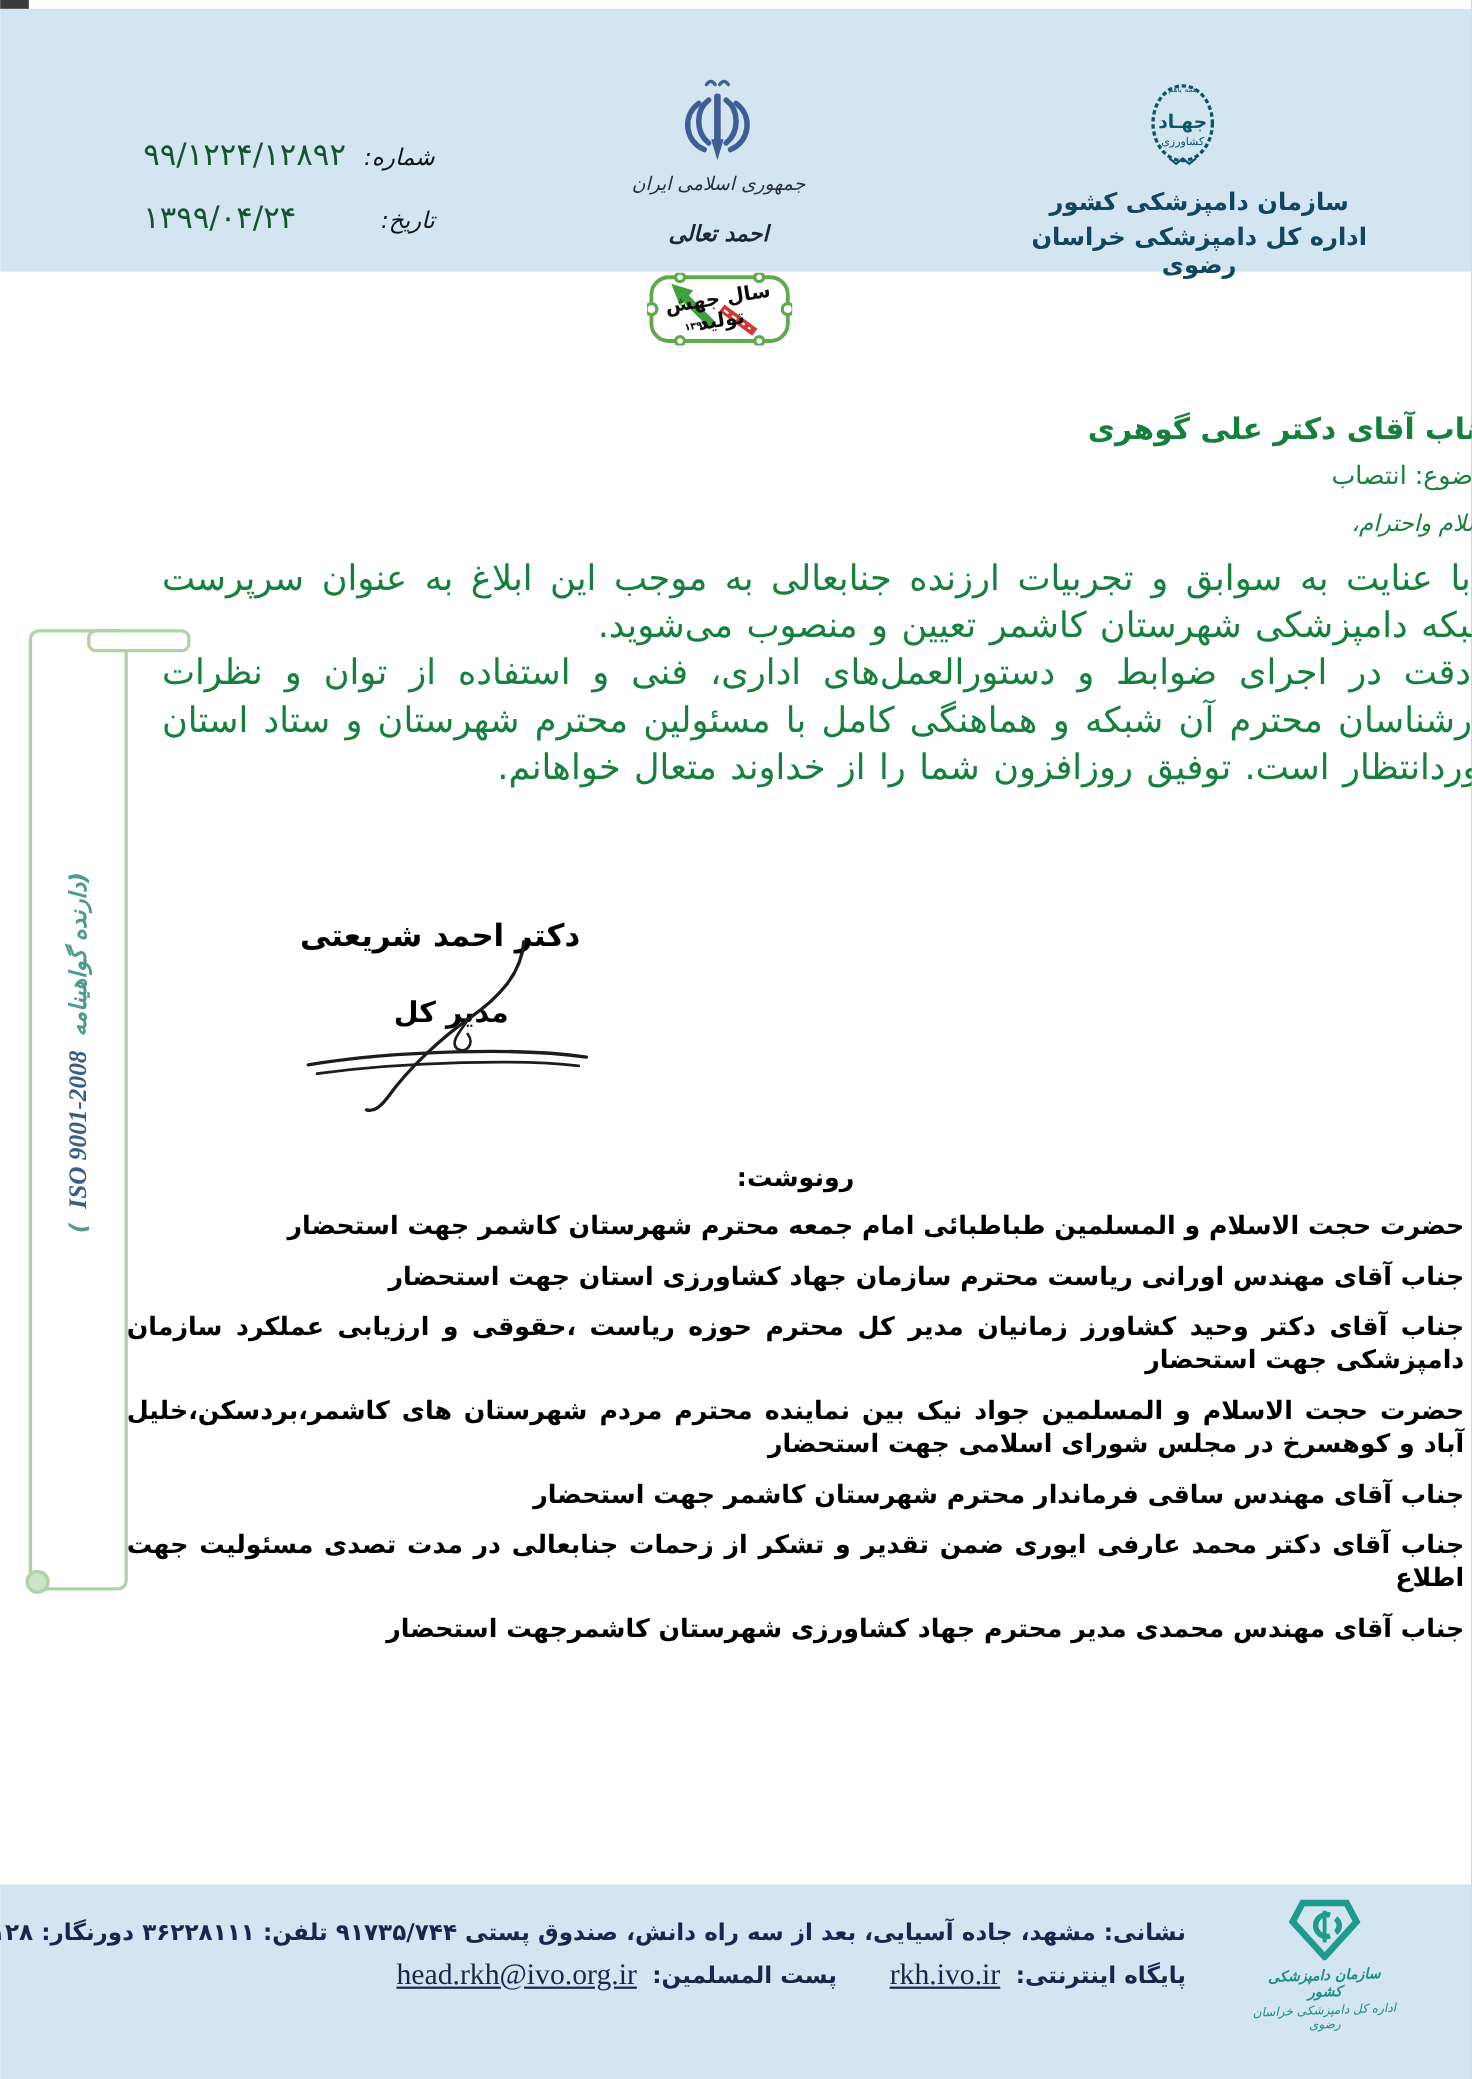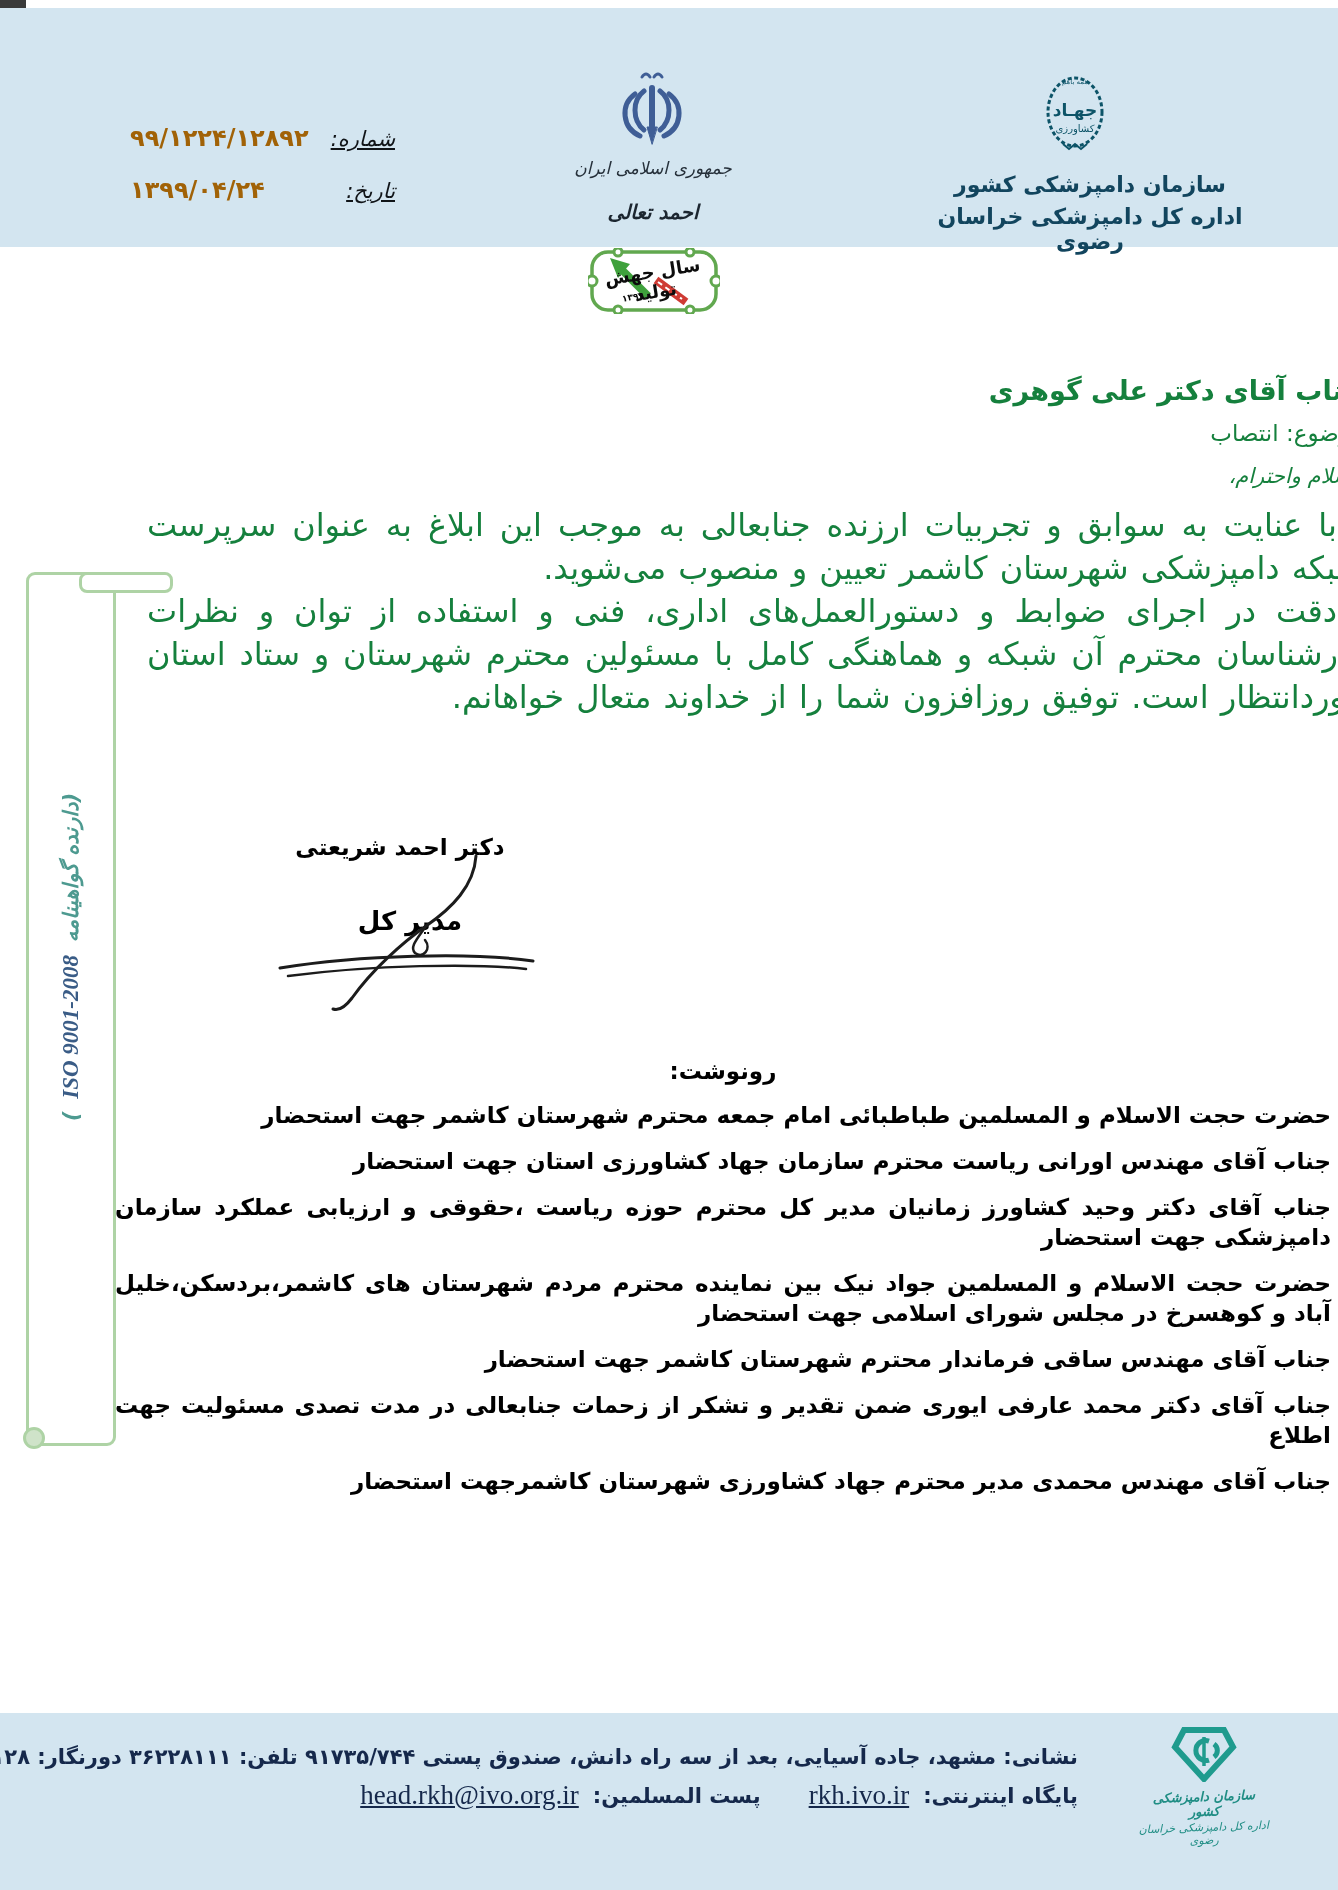--- a/index.html
+++ b/index.html
@@ -8,22 +8,22 @@
     font-family:"DejaVu Sans",sans-serif; margin:0 auto; overflow:hidden; direction:rtl;
   }
   .abs{position:absolute;}
   
   .band-top{left:0; top:8px; width:1338px; height:239px; background:#d3e5f0;}
   .band-bottom{left:0; top:1713px; width:1338px; height:177px; background:#d3e5f0;}
   .scan-speck{left:0; top:0; width:26px; height:8px; background:#3a3a3a;}
   
   .numblock{left:130px; top:124px; width:265px;}
   .numrow{display:flex; justify-content:space-between; align-items:baseline; direction:rtl; margin-bottom:24px;}
-  .numlabel{font-style:italic; font-size:21px; color:#101418;text-decoration:underline;}
-  .numvalue{font-weight:bold; font-size:24px; color:#a16207; letter-spacing:1.5px; direction:ltr;}
+  .numlabel{font-style:italic; font-size:21px; color:#101418;}
+  .numvalue{font-weight:normal; font-size:28px; color:#14532d; letter-spacing:1.5px; direction:ltr;}
   
   .emblem{left:611px; top:70px; width:82px; height:84px;}
   .republic{left:543px; top:158px; width:220px; text-align:center; font-style:italic; font-size:17px; color:#26303a;}
   .besmeh{left:573px; top:200px; width:160px; text-align:center; font-style:italic; font-weight:bold; font-size:20px; color:#1c2630;}
   
   .jihad{left:1043px; top:68px; width:64px; height:96px;}
   .org1{left:930px; top:172px; width:320px; text-align:center; font-weight:bold; font-size:22px; color:#12455e;}
   .org2{left:905px; top:204px; width:370px; text-align:center; font-weight:bold; font-size:22px; color:#12455e;}
   
   .stamp{left:588px; top:248px; width:132px; height:66px;}
@@ -40,21 +40,21 @@
   .ribbon-iso{font-family:"Liberation Serif",serif; font-style:italic; font-weight:bold; font-size:23px; color:#3a5c86; direction:ltr; unicode-bidi:embed; padding:0 6px;}
   
   .letterbody{left:115px; top:374px; width:1216px; color:#15803d;margin-left:32px;}
   .recipient{font-weight:bold; font-size:27px; line-height:34px; text-align:right;}
   .subject{margin-top:10px; font-size:23px; line-height:30px; text-align:right;}
   .salutation{margin-top:14px; font-size:21px; font-style:italic; line-height:28px; text-align:right;}
   .para{margin-top:14px; font-size:32px; line-height:43px; letter-spacing:0.3px; word-spacing:2px;
     text-align:justify; text-align-last:right; text-indent:26px;}
   .para + .para{margin-top:0;}
   
-  .sig-name{left:250px; top:834px; width:300px; text-align:center; font-weight:bold; font-size:23px; color:#000;}
+  .sig-name{left:250px; top:834px; width:300px; text-align:center; font-weight:bold; font-size:28px; color:#000;}
   .sig-title{left:330px; top:906px; width:160px; text-align:center; font-weight:bold; font-size:26px; color:#000;}
   .sig-svg{left:240px; top:848px; width:330px; height:170px;}
   
   .cc{left:115px; top:1058px; width:1216px; color:#000;}
   .cc-header{font-weight:bold; font-size:23px; margin-bottom:16px; text-align:center;}
   .cc-item{font-weight:bold; font-size:23px; line-height:30px; margin-bottom:16px;
     text-align:justify; text-align-last:right; letter-spacing:0.2px;}
   
   .footer-address{right:260px; top:1745px; font-weight:bold; font-size:21px; color:#15284b; white-space:nowrap;}
   .footer-links{right:260px; top:1780px; display:flex; direction:rtl; align-items:center; gap:14px; color:#15284b;}

